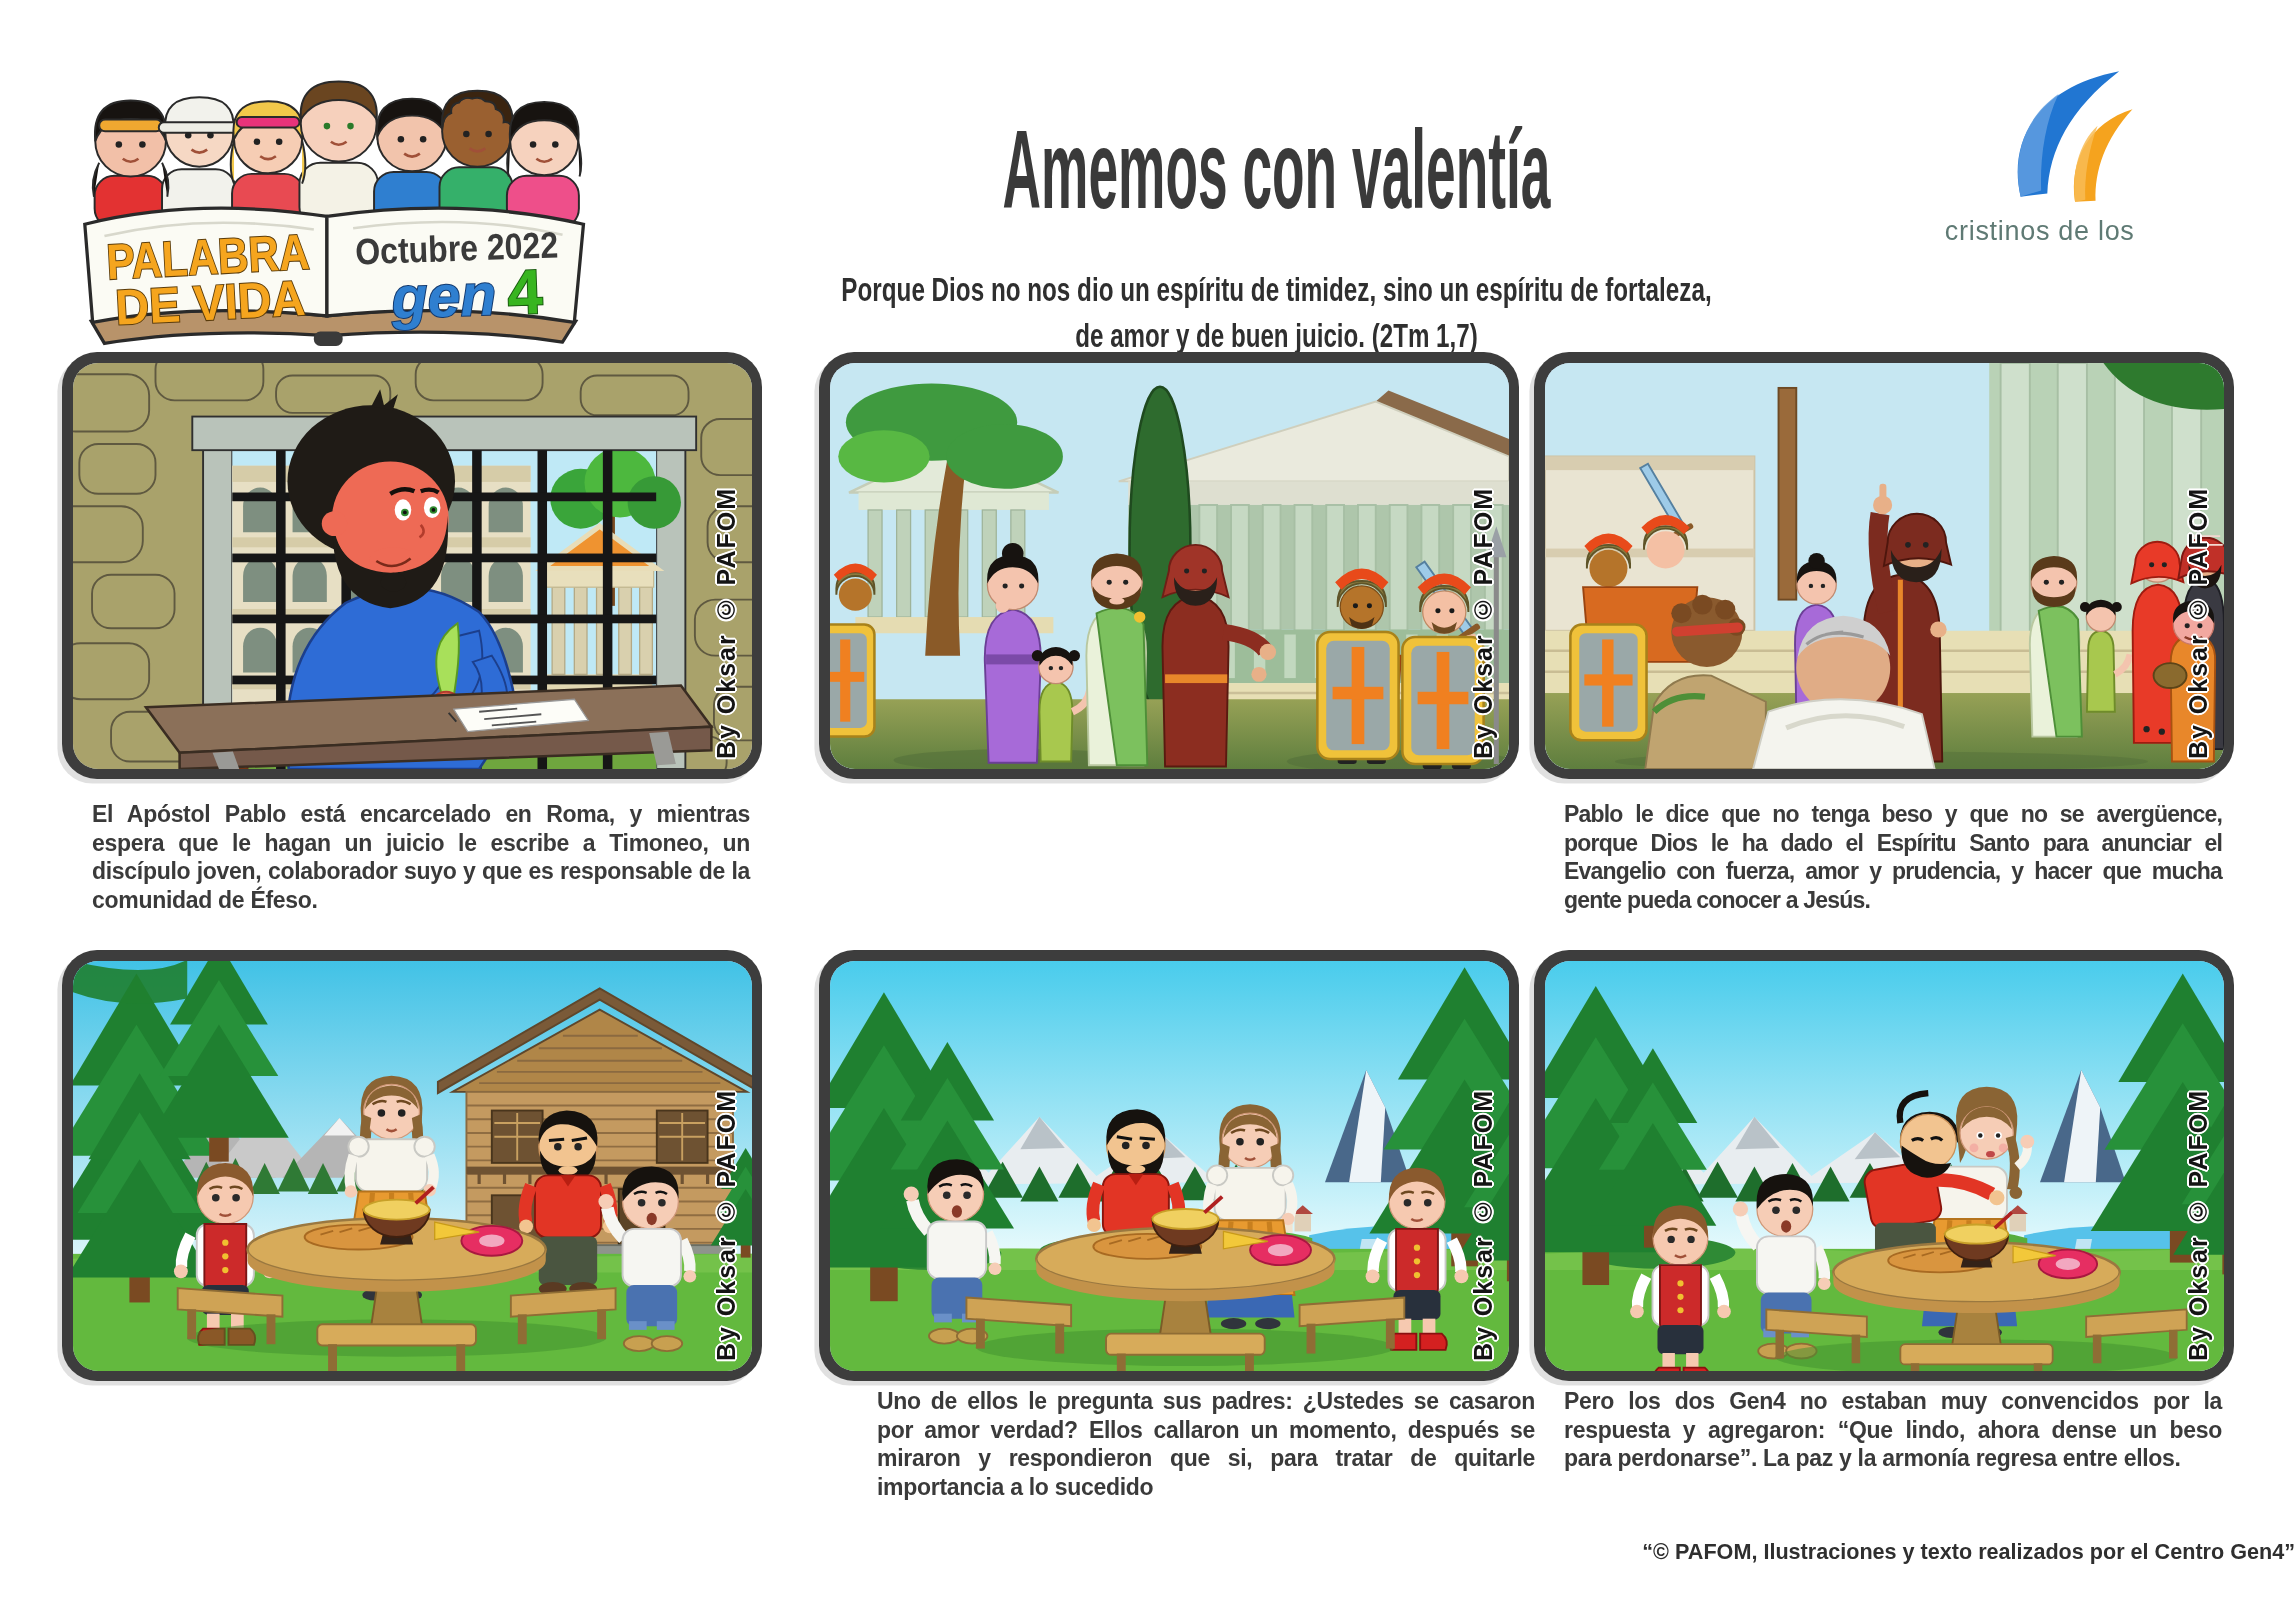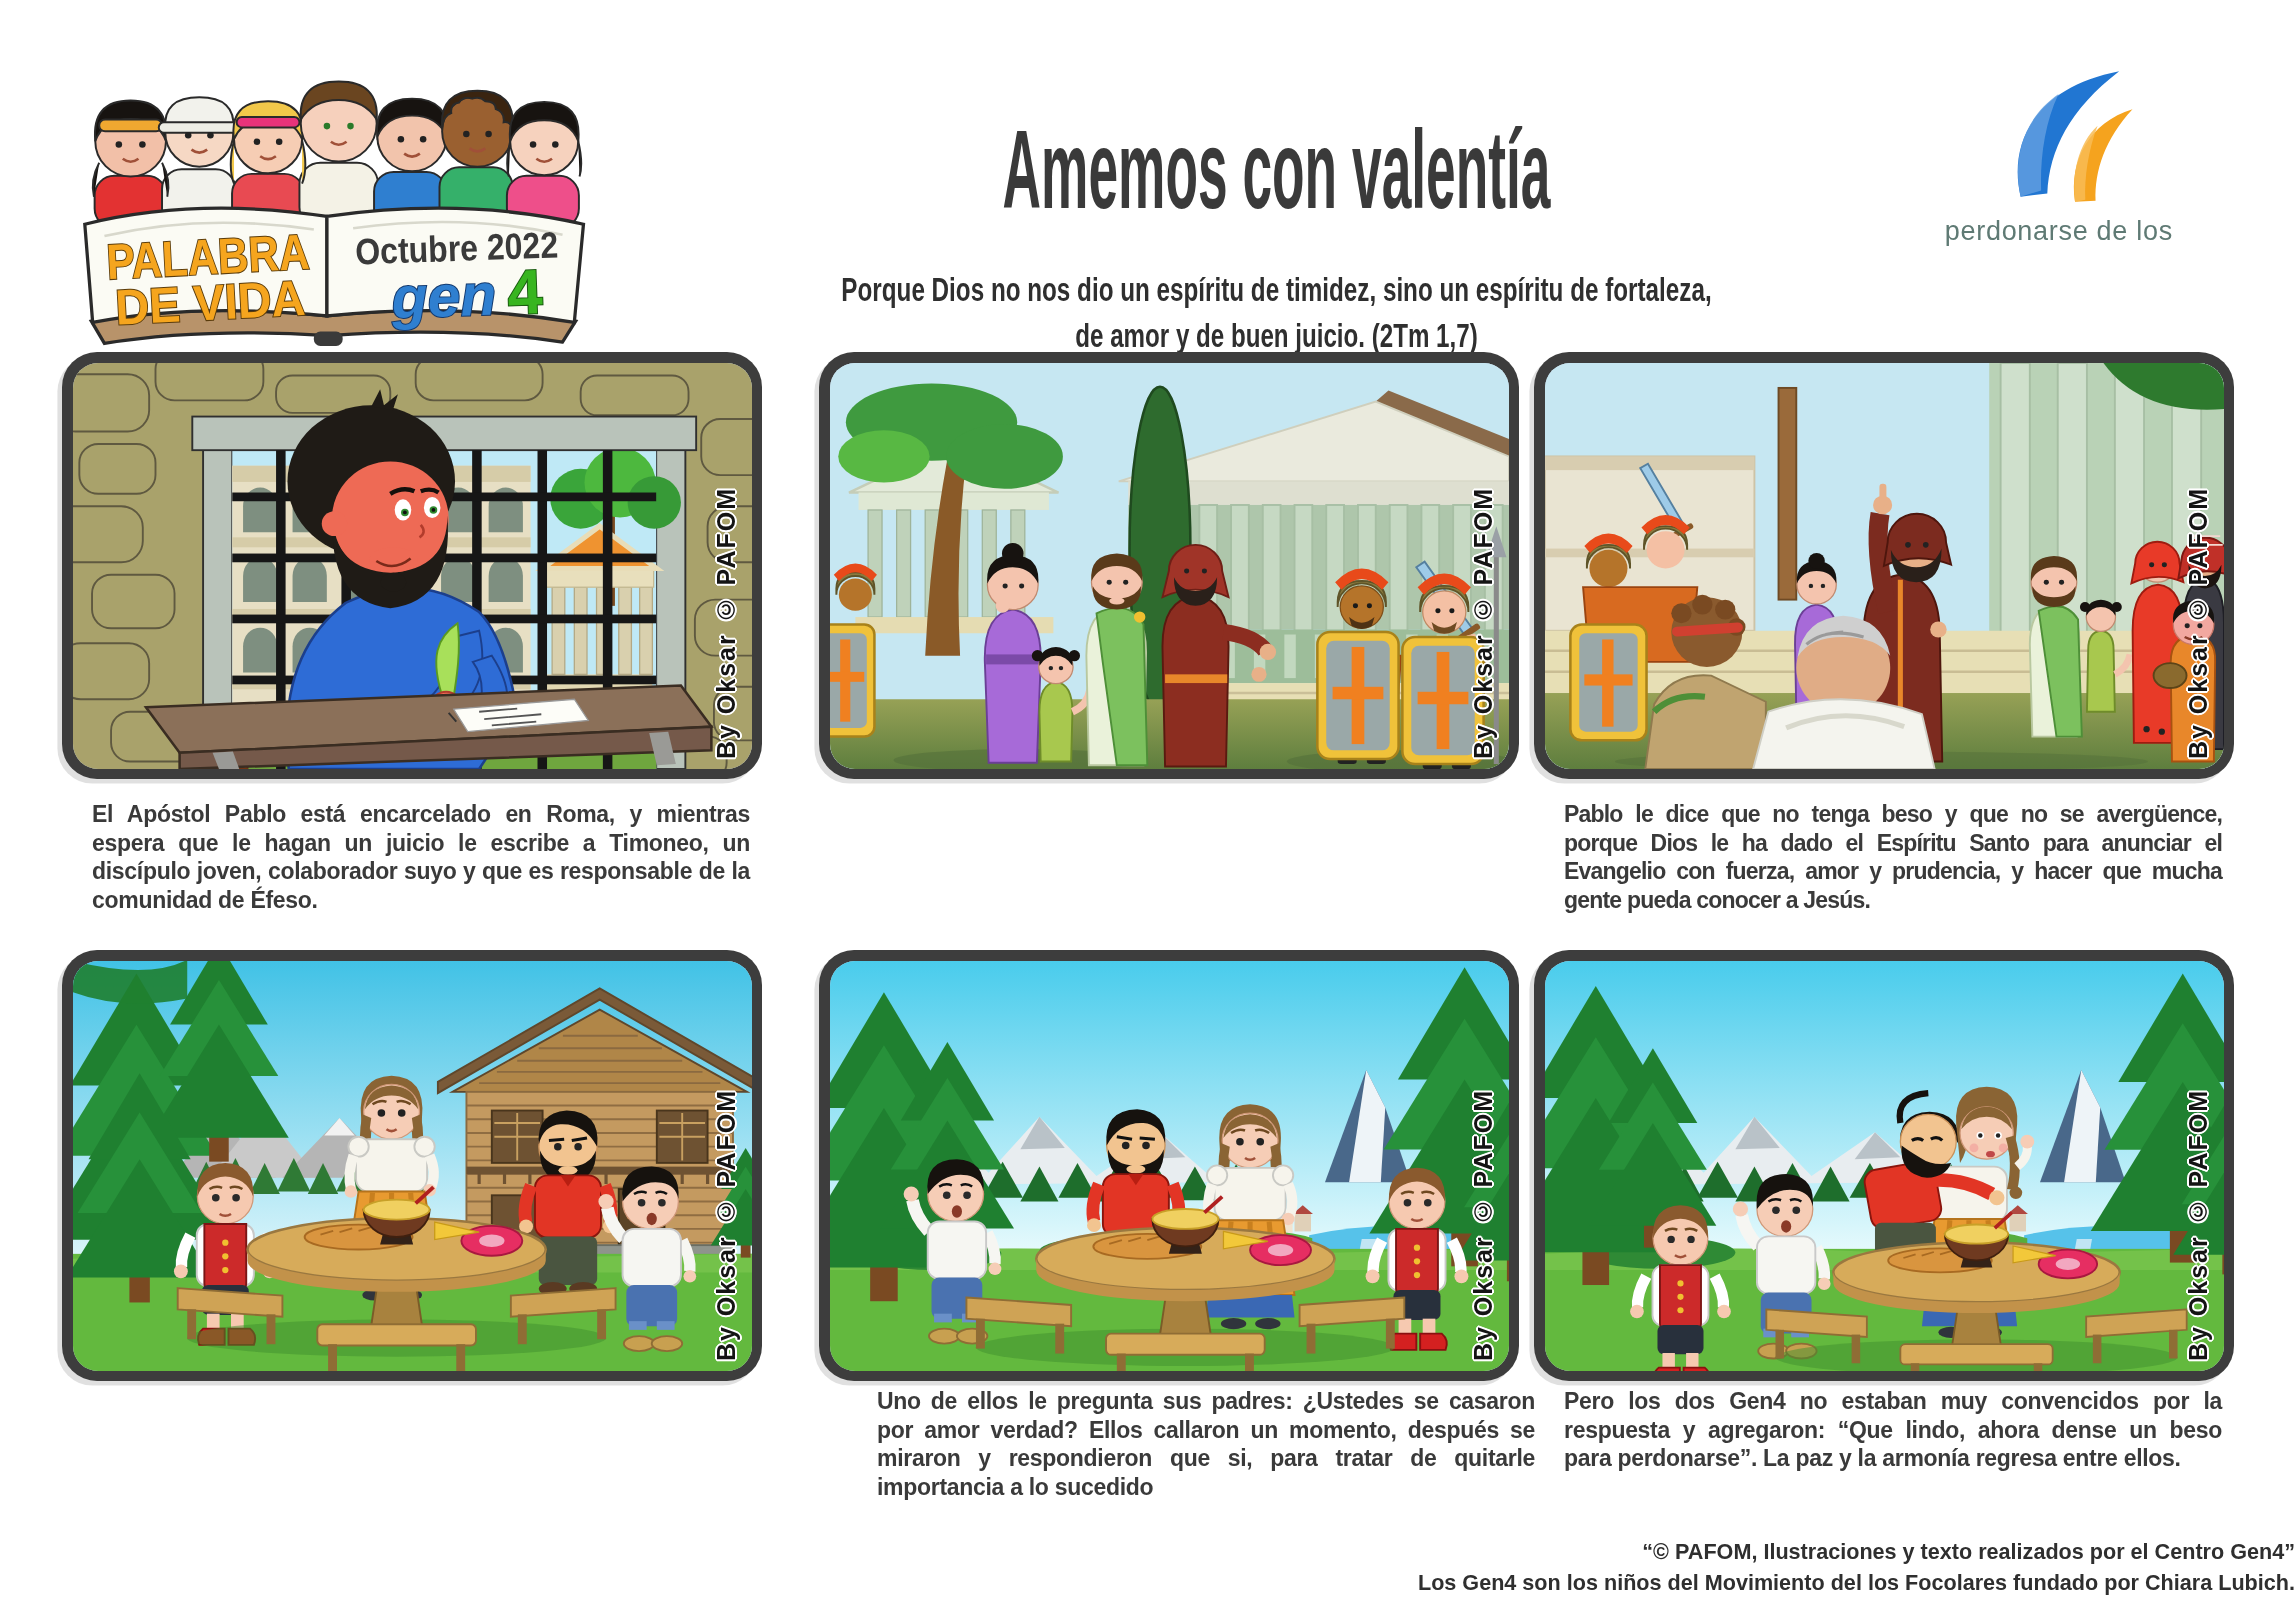--- a/index.html
+++ b/index.html
@@ -298,21 +298,21 @@
   </div>
 
   <div class="focolares">
     <svg class="foc-swoosh" viewBox="0 0 300 280">
       <path d="M46,262 C20,150 82,48 238,18 C142,92 102,170 98,256 Z" fill="#2176d2"></path>
       <path d="M46,262 C30,190 50,110 120,62 C92,120 84,190 86,250 Z" fill="#5f9de0" opacity="0.85"></path>
       <path d="M152,272 C140,192 180,118 264,92 C210,150 190,212 192,270 Z" fill="#f5a31e"></path>
       <path d="M152,272 C146,215 158,160 196,124 C178,170 170,225 172,268 Z" fill="#f8bc55" opacity="0.85"></path>
     </svg>
     <div class="foc-text">
-      <div class="foc-line1">perdonarse de los</div>
+      <div class="foc-line1">cristinos de los</div>
     </div>
   </div>
 
   <div class="panel" style="left:62px;top:352px;width:700px;height:427px;">
     <div class="panel-art">
       <svg viewBox="0 0 1070 652" preserveAspectRatio="none">
         <rect width="1070" height="652" fill="#a9a26b"></rect>
         <g fill="none" stroke="#5f5940" stroke-width="3">
           <rect x="-30" y="18" width="150" height="92" rx="34"></rect>
             <rect x="130" y="-20" width="170" height="80" rx="30"></rect>
@@ -811,17 +811,16 @@
     </div>
   </div>
 
   <div class="caption" style="left:92px;top:800px;">El Apóstol Pablo está encarcelado en Roma, y mientras espera que le hagan un juicio le escribe a Timoneo, un discípulo joven, colaborador suyo y que es responsable de la comunidad de Éfeso.</div>
   <div class="caption" style="left:1564px;top:800px;letter-spacing:-0.8px;">Pablo le dice que no tenga beso y que no se avergüence, porque Dios le ha dado el Espíritu Santo para anunciar el Evangelio con fuerza, amor y prudencia, y hacer que mucha gente pueda conocer a Jesús.</div>
   <div class="caption" style="left:849px;top:1387px;margin-left:28px;">Uno de ellos le pregunta sus padres: ¿Ustedes se casaron por amor verdad? Ellos callaron un momento, después se miraron y respondieron que si, para tratar de quitarle importancia a lo sucedido</div>
   <div class="caption" style="left:1564px;top:1387px;">Pero los dos Gen4 no estaban muy convencidos por la respuesta y agregaron: “Que lindo, ahora dense un beso para perdonarse”. La paz y la armonía regresa entre ellos.</div>
 
   <div class="footer">
     <div class="l1">“© PAFOM, Ilustraciones y texto realizados por el Centro Gen4”</div>
-    <div class="l2">Los Gen4 son los niños del Movimiento del los Focolares fundado por Chiara Lubich.</div>
   </div>
 
 </div>
 
 
 </body></html>

